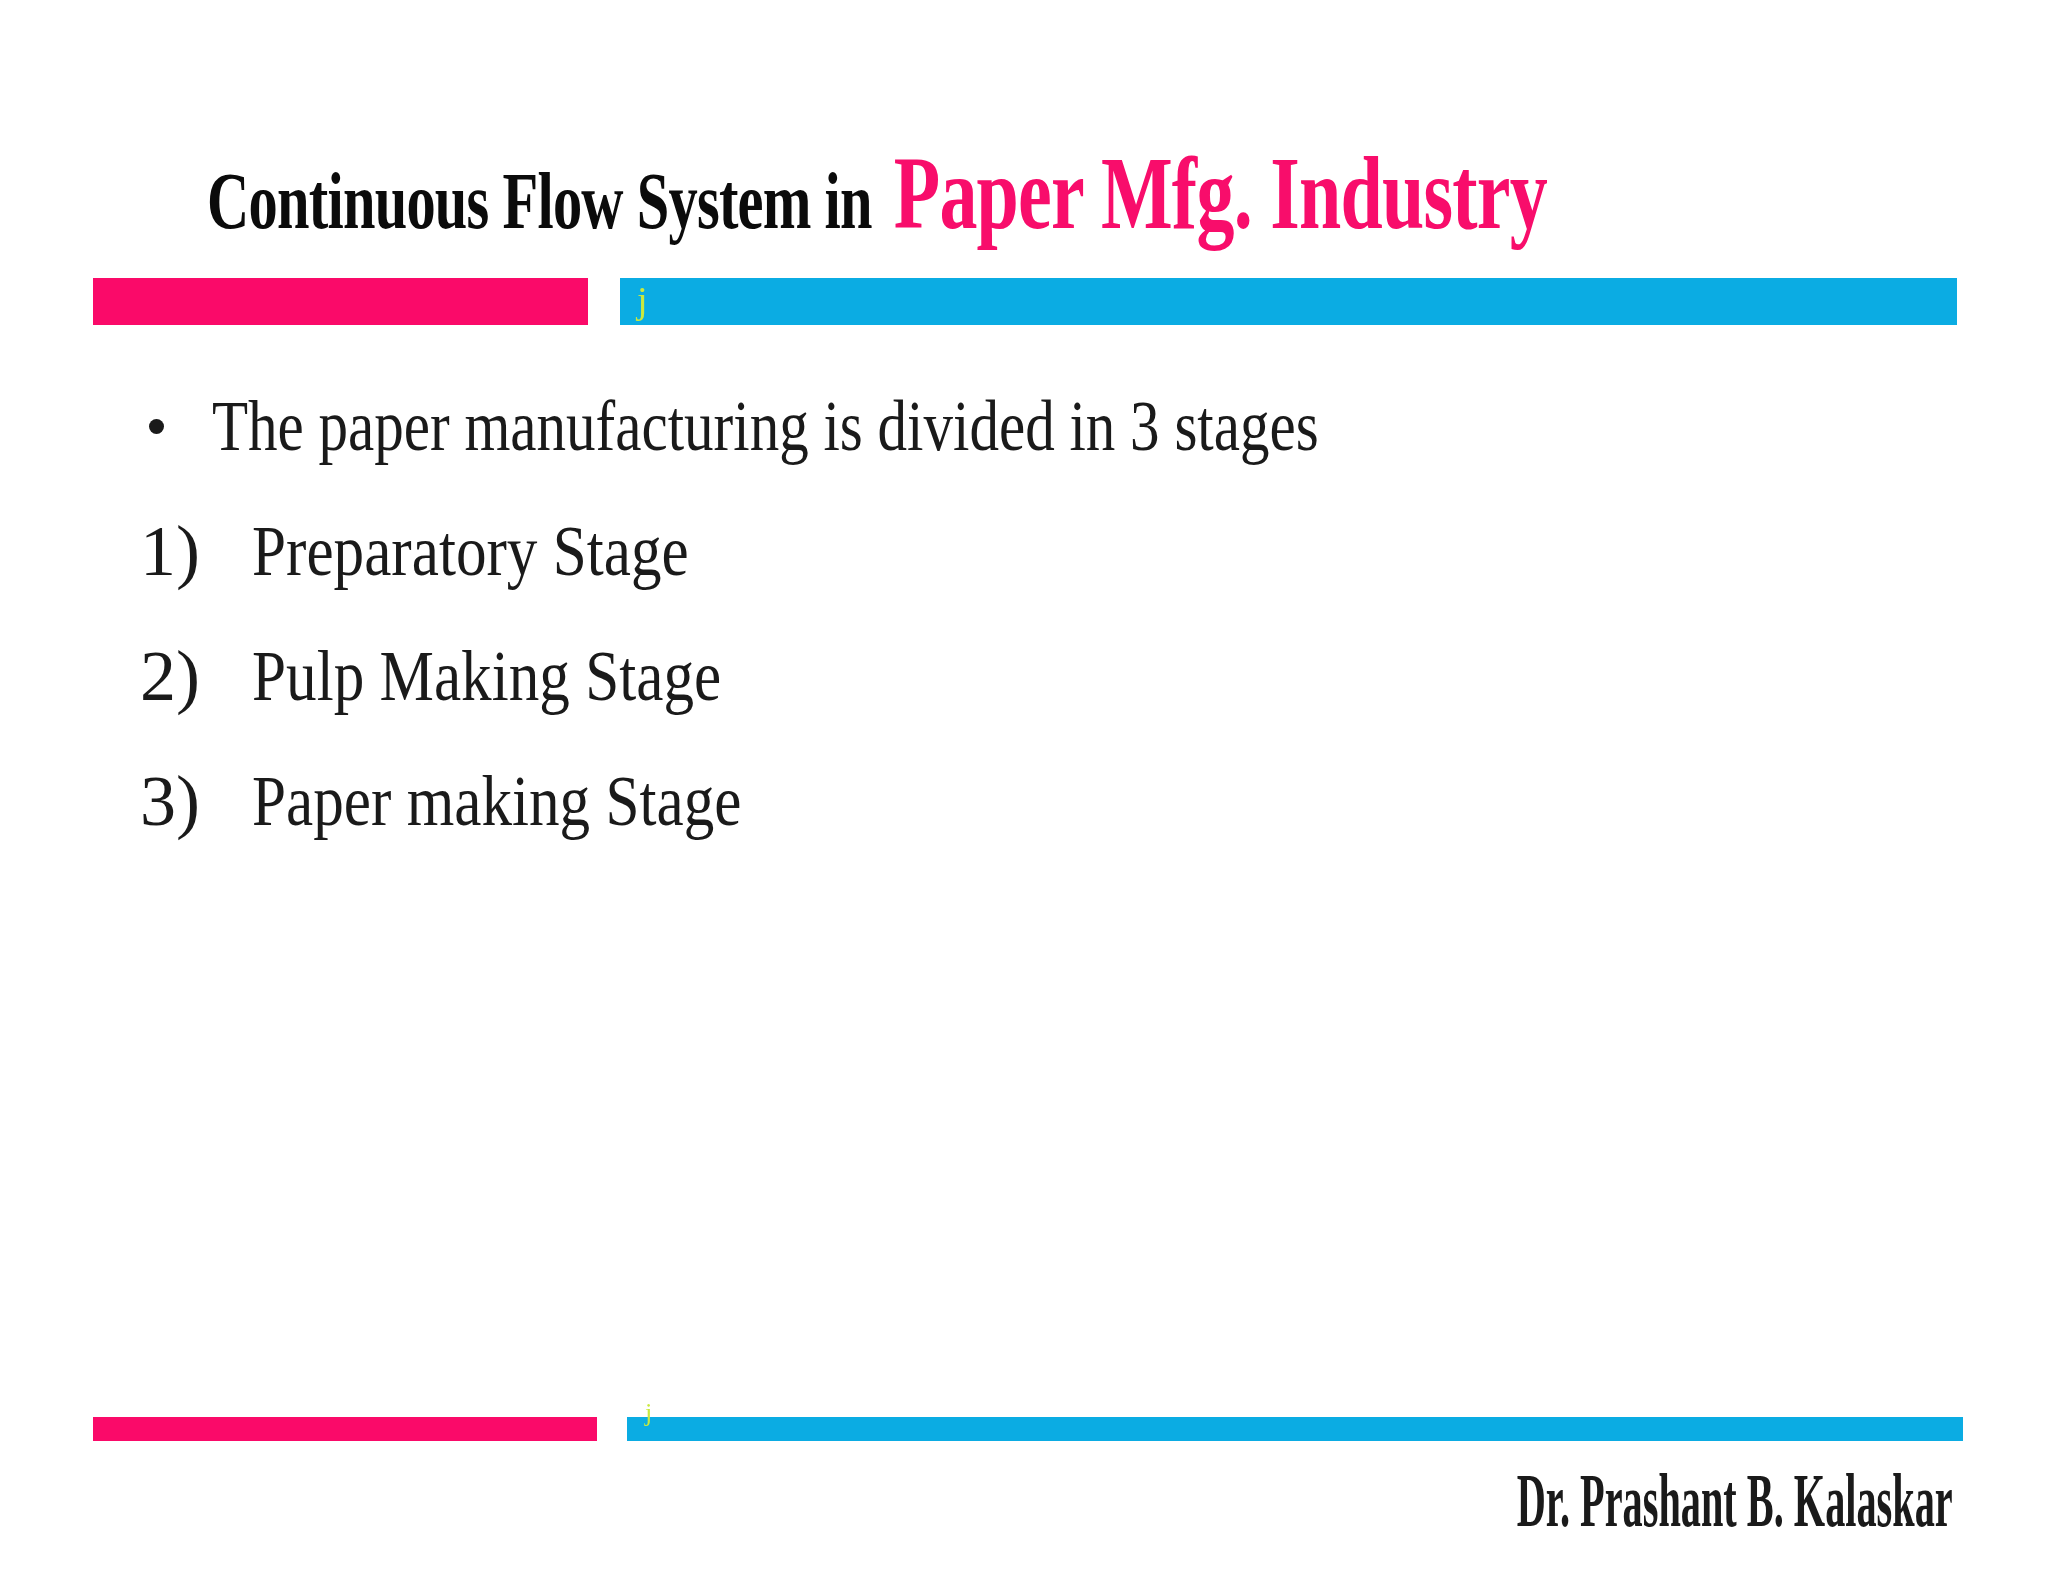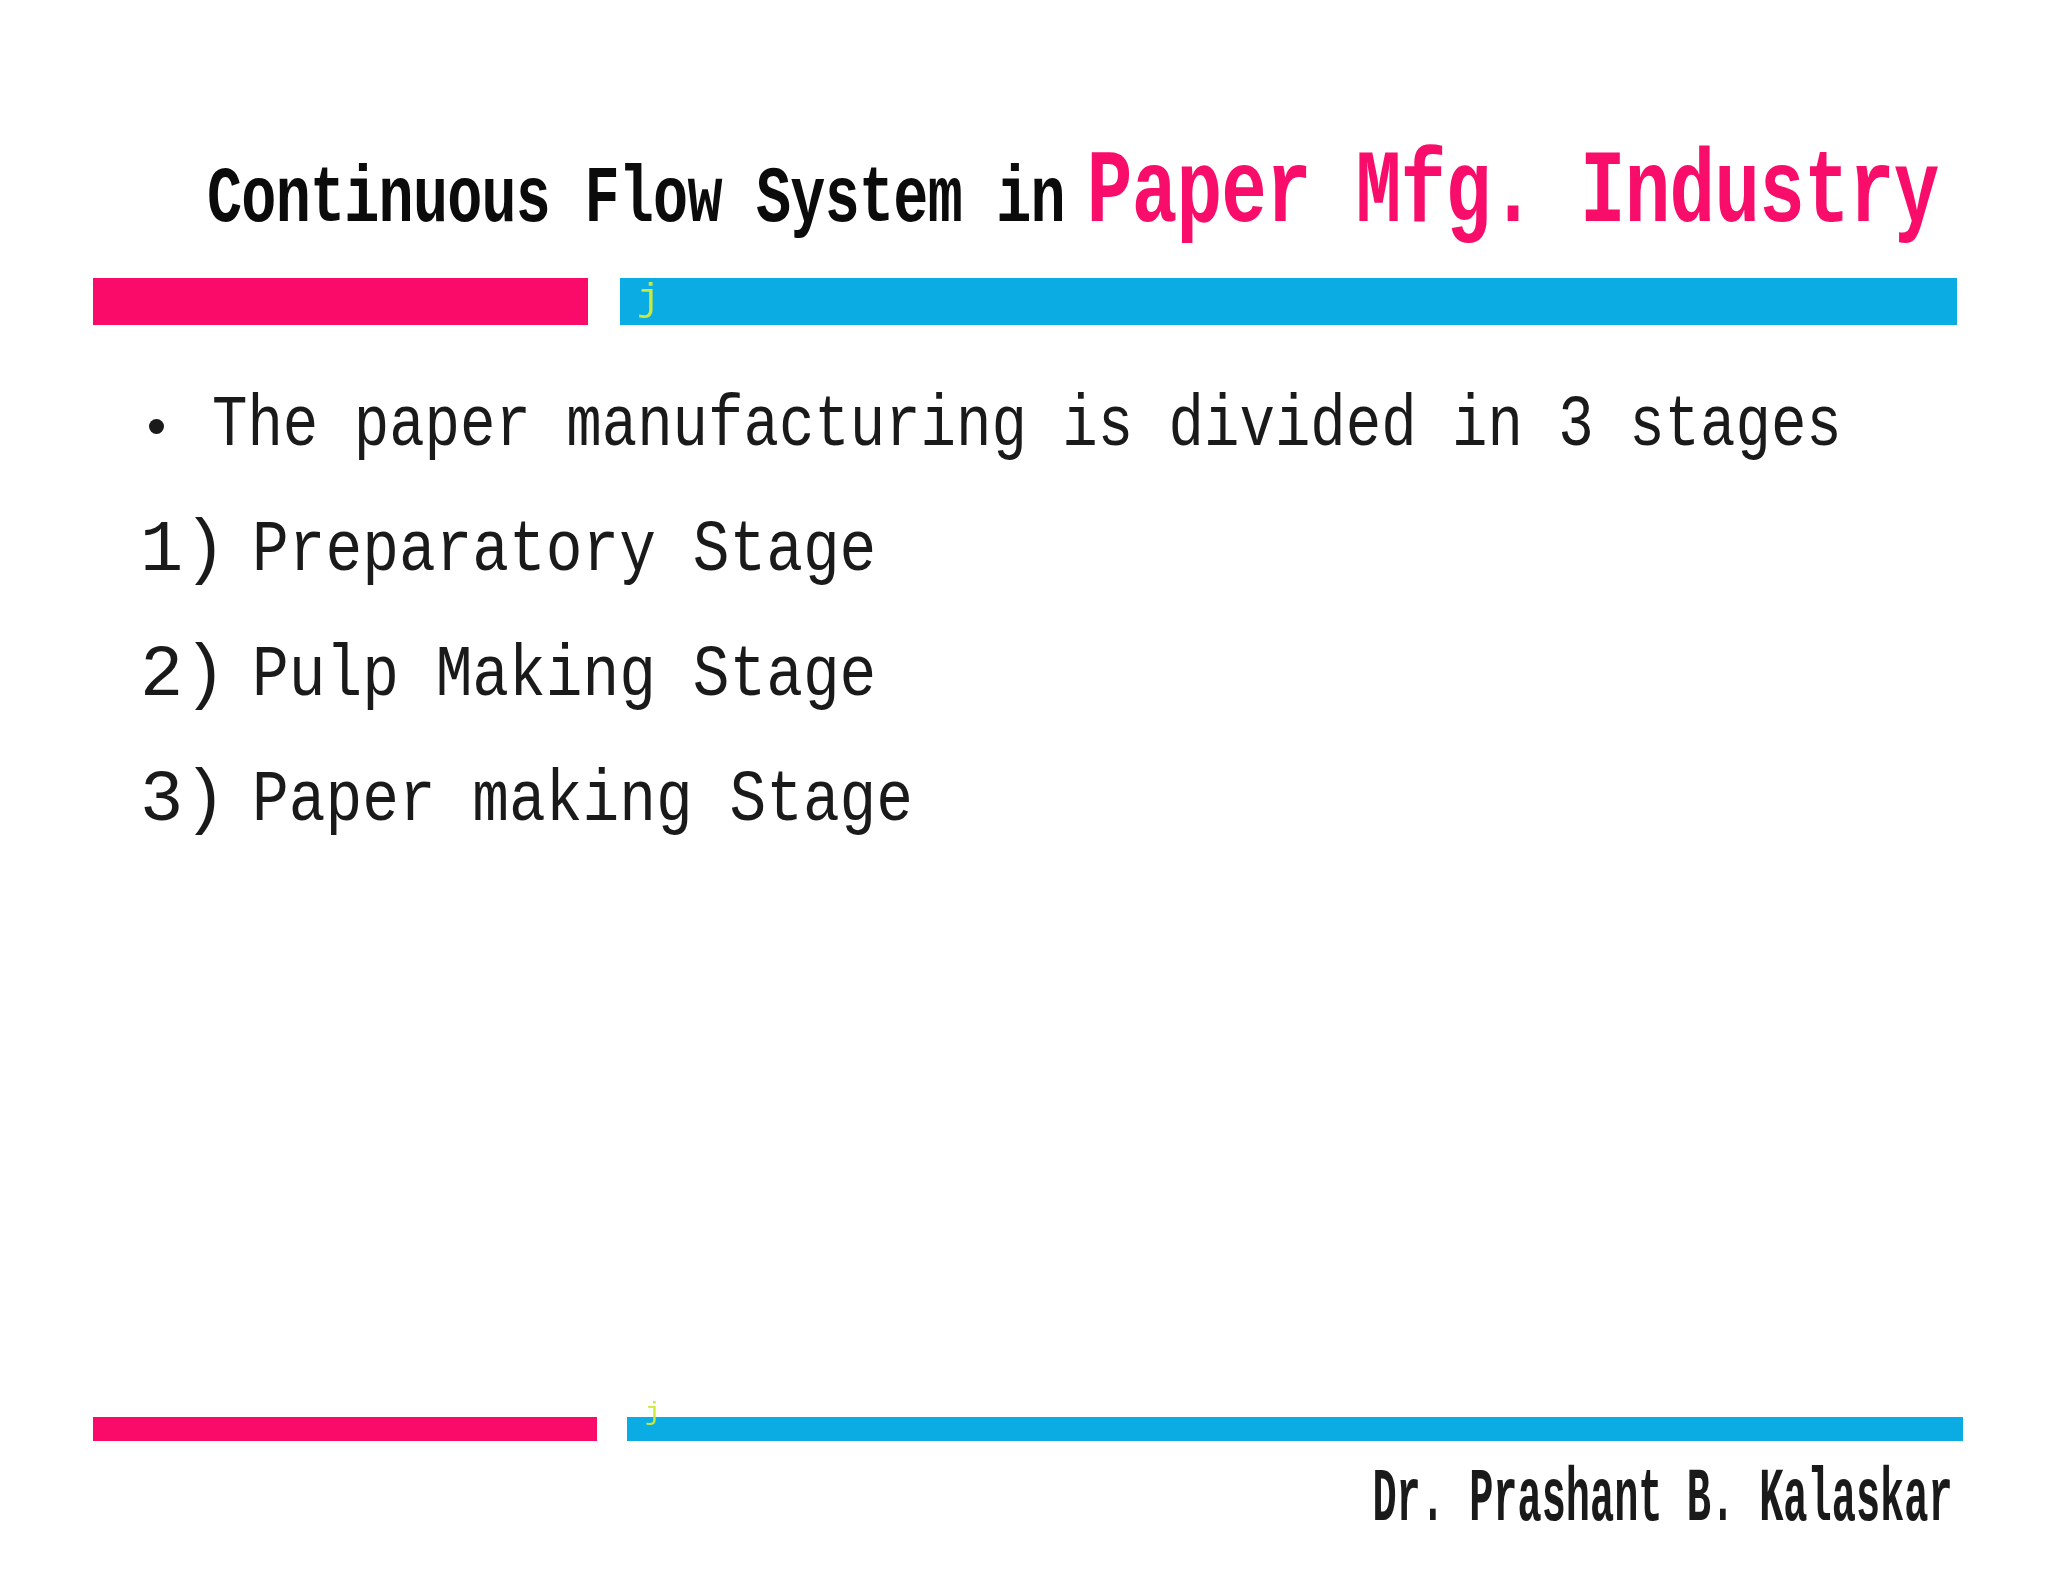--- a/index.html
+++ b/index.html
@@ -2,21 +2,21 @@
 <html><head>
 <meta charset="utf-8">
 <style>
   html, body { margin: 0; padding: 0; background: #ffffff; }
   .slide {
     position: relative;
     width: 2048px;
     height: 1582px;
     background: #ffffff;
     overflow: hidden;
-    font-family: Liberation Mono, monospace;
+    font-family: Liberation Serif, serif;
   }
 
   
   .title-line {
     position: absolute;
     left: 207px;
     top: 141px;
     display: flex;
     align-items: baseline;
     white-space: nowrap;

